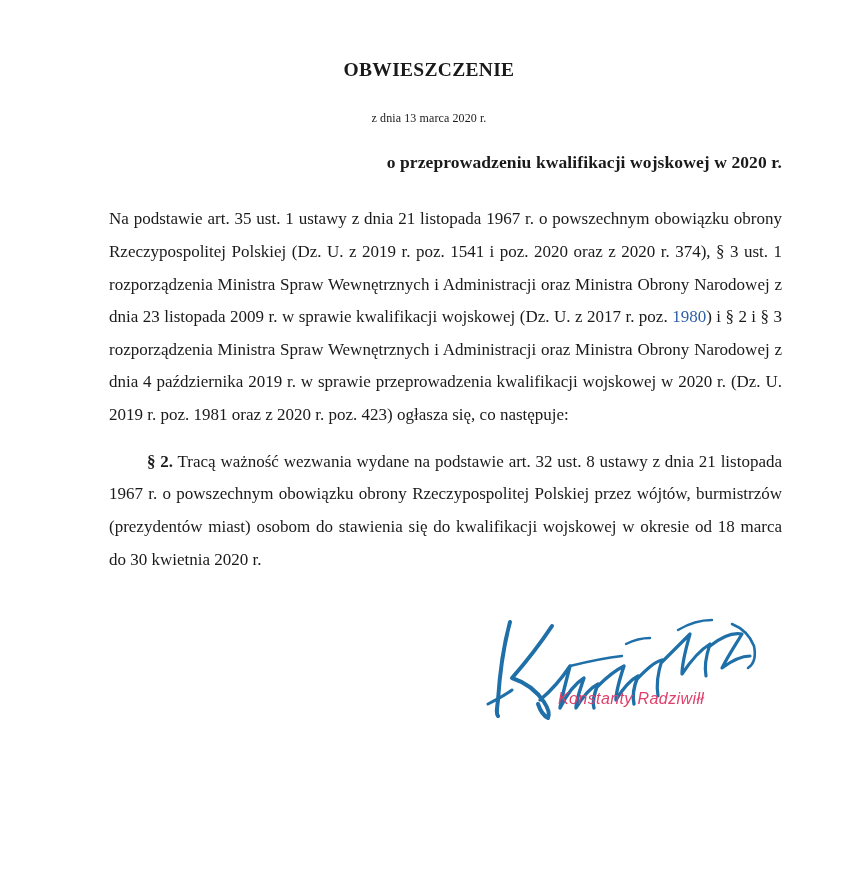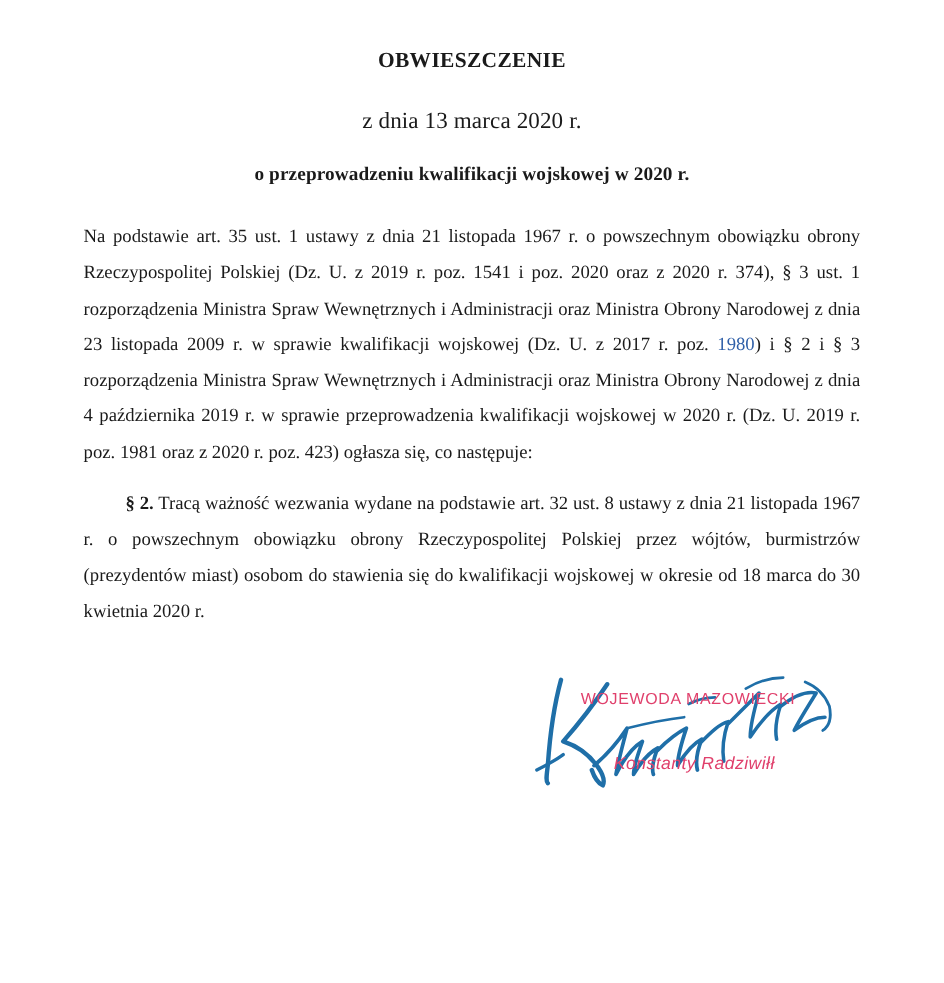--- a/index.html
+++ b/index.html
@@ -12,53 +12,54 @@
     height: 894px;
     font-family: "Liberation Serif", "DejaVu Serif", serif;
     color: #1a1a1a;
     position: relative;
     overflow: hidden;
   }
   .page {
     width: 858px;
     height: 894px;
     box-sizing: border-box;
-    padding: 36px 76px 0 76px;
+    padding: 50px 76px 0 76px;
     position: relative;
   }
   .title-block {
     text-align: center;
     font-weight: bold;
     font-size: 19.5px;
     line-height: 1.45;
     letter-spacing: 0.3px;
     margin-top: 6px;
   }
   .title-line {
     display: block;
   }
   .date-line {
     text-align: center;
-    font-size: 21px;
+    font-size: 12px;
     margin-top: 27px;
     letter-spacing: 0.1px;
   }
   .subject-line {
-    text-align: center;
+    text-align: right;
     font-size: 17.5px;
     font-weight: bold;
     margin-top: 26px;
     letter-spacing: 0.1px;
   }
   .body-text {
     margin-top: 30px;
     font-size: 17px;
     line-height: 1.92;
     text-align: justify;
     text-justify: inter-word;
+    margin-left: 33px;
   }
   .para {
     margin: 0 0 3px 0;
     text-align: justify;
     text-justify: inter-word;
   }
   .para.indent {
     text-indent: 38px;
   }
   .para.spaced {
@@ -137,18 +138,17 @@
         <path d="M164 74 C172 66 180 58 188 56 C184 68 182 80 184 92" stroke-width="3.2"></path>
         <path d="M188 58 C198 48 208 38 216 30 C212 44 208 58 208 70 C216 58 226 46 236 40 C232 52 230 62 232 72" stroke-width="3.2"></path>
         <path d="M236 42 C246 34 258 28 268 30 C262 40 254 52 248 64 C256 58 266 52 276 52" stroke-width="3.2"></path>
         <path d="M96 62 C112 58 130 54 148 52" stroke-width="2.4"></path>
         <path d="M152 40 C160 36 168 34 176 34" stroke-width="2.4"></path>
         <path d="M204 26 C214 20 226 16 238 16" stroke-width="2.4"></path>
         <path d="M258 20 C268 24 276 32 280 42 C282 52 280 60 274 64" stroke-width="2.6"></path>
       </g>
     </svg>
 
-    <div class="sig-stamp-text">WOJEWODA MAZOWIECKI</div>
     <div class="sig-name">Konstanty Radziwiłł</div>
 
   </div>
 
 </div>
 
 </body></html>

